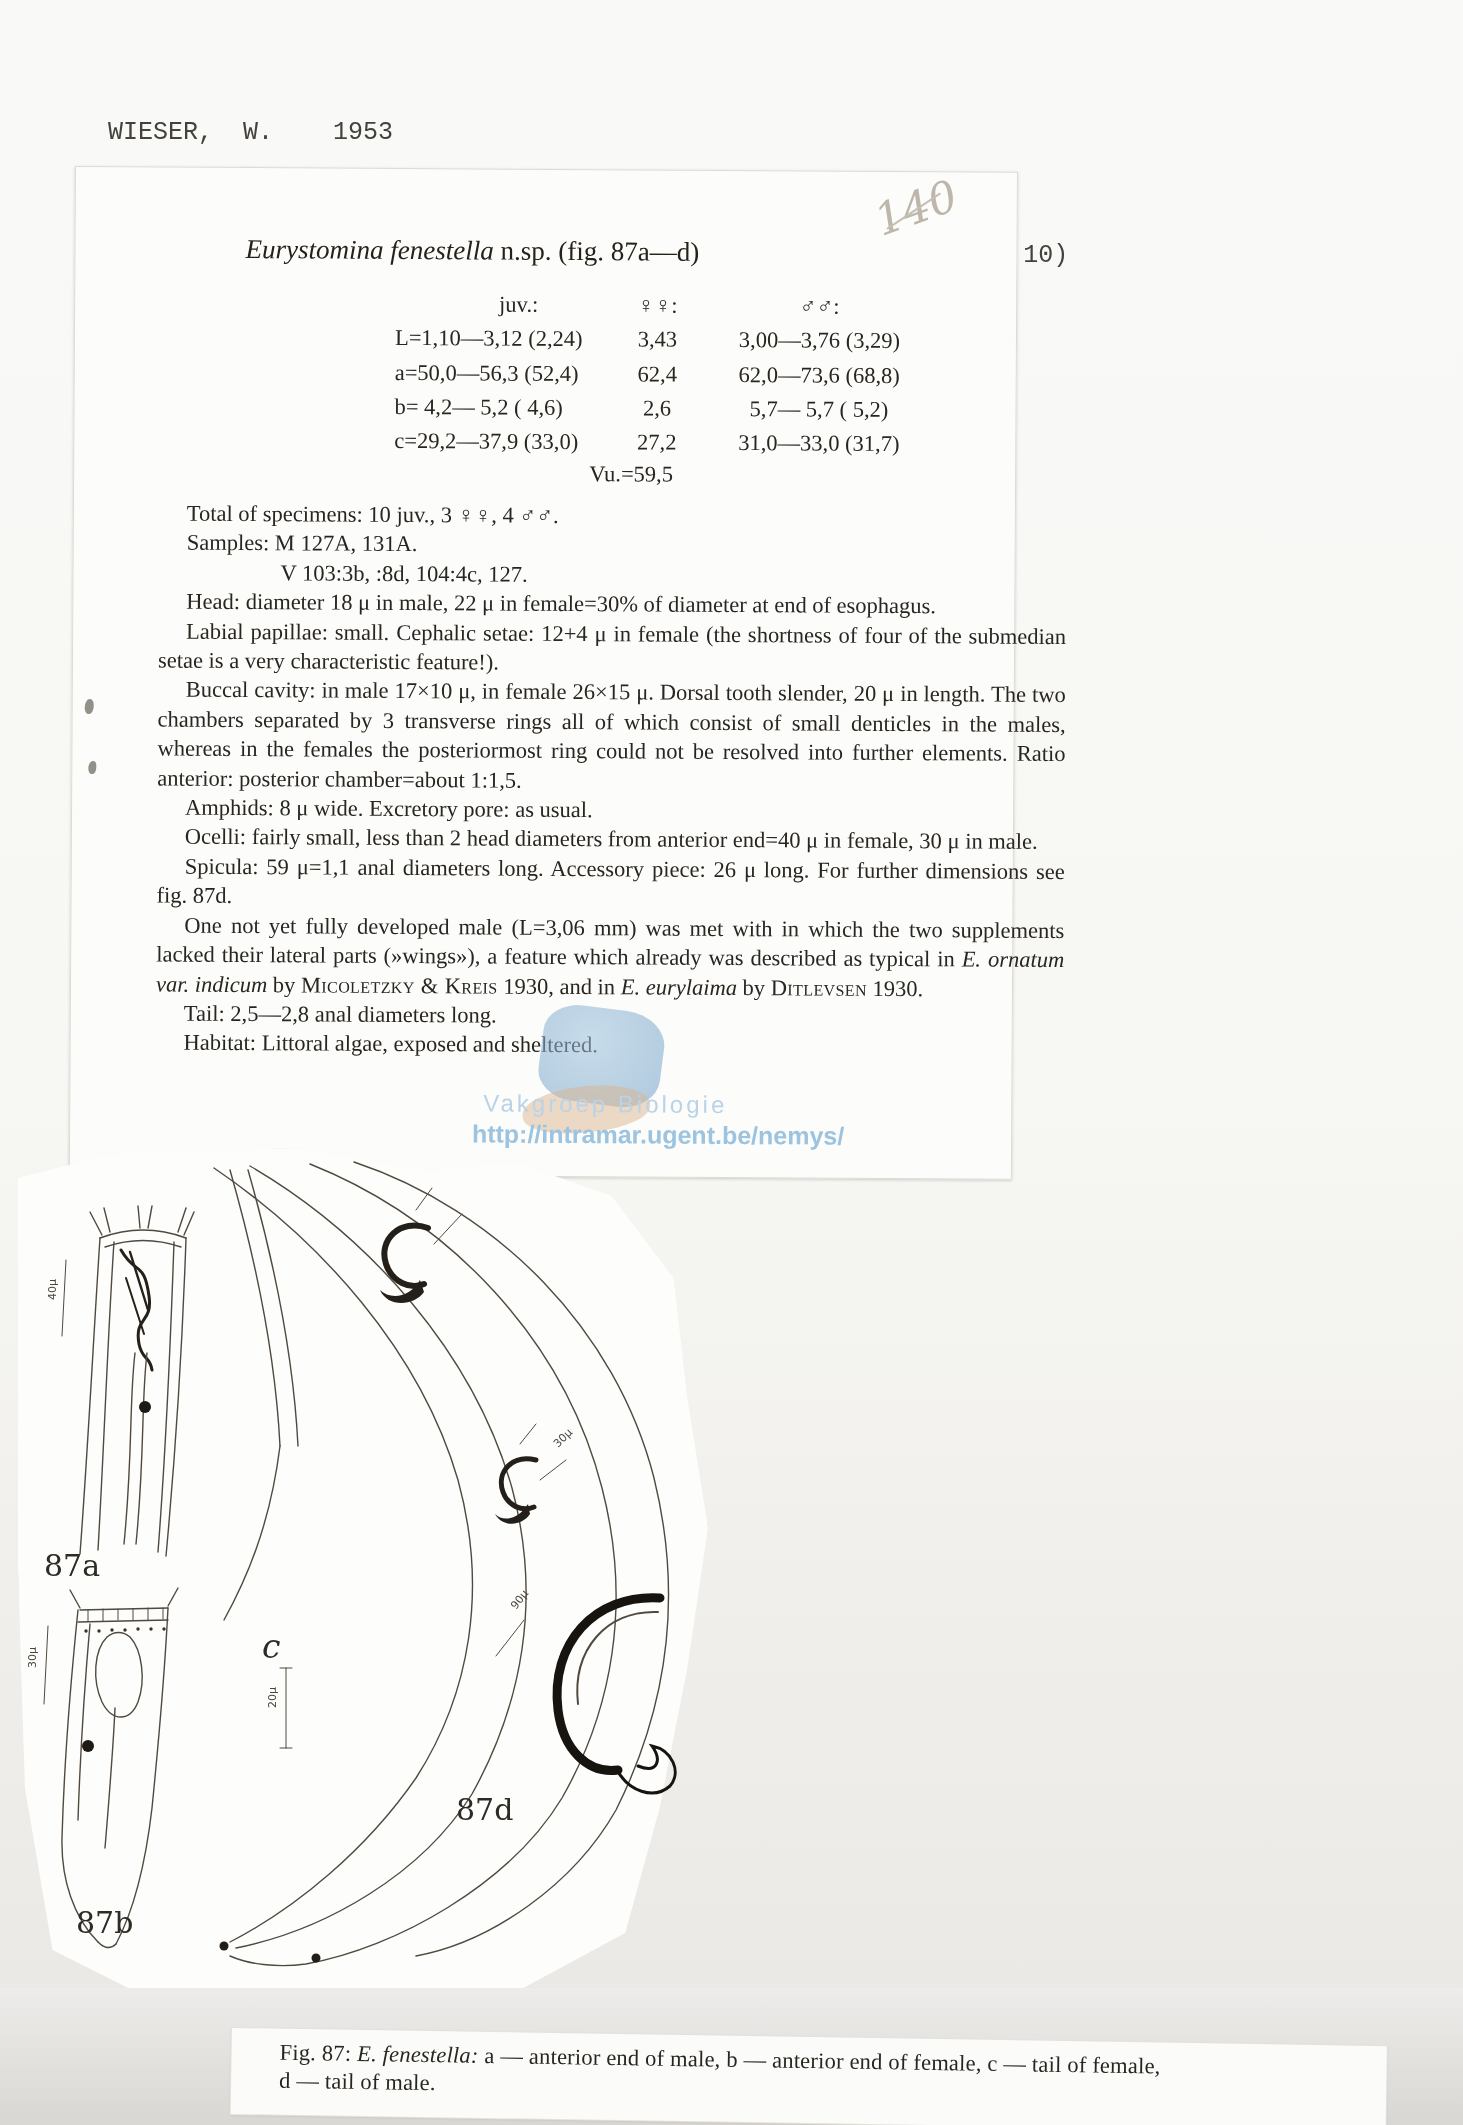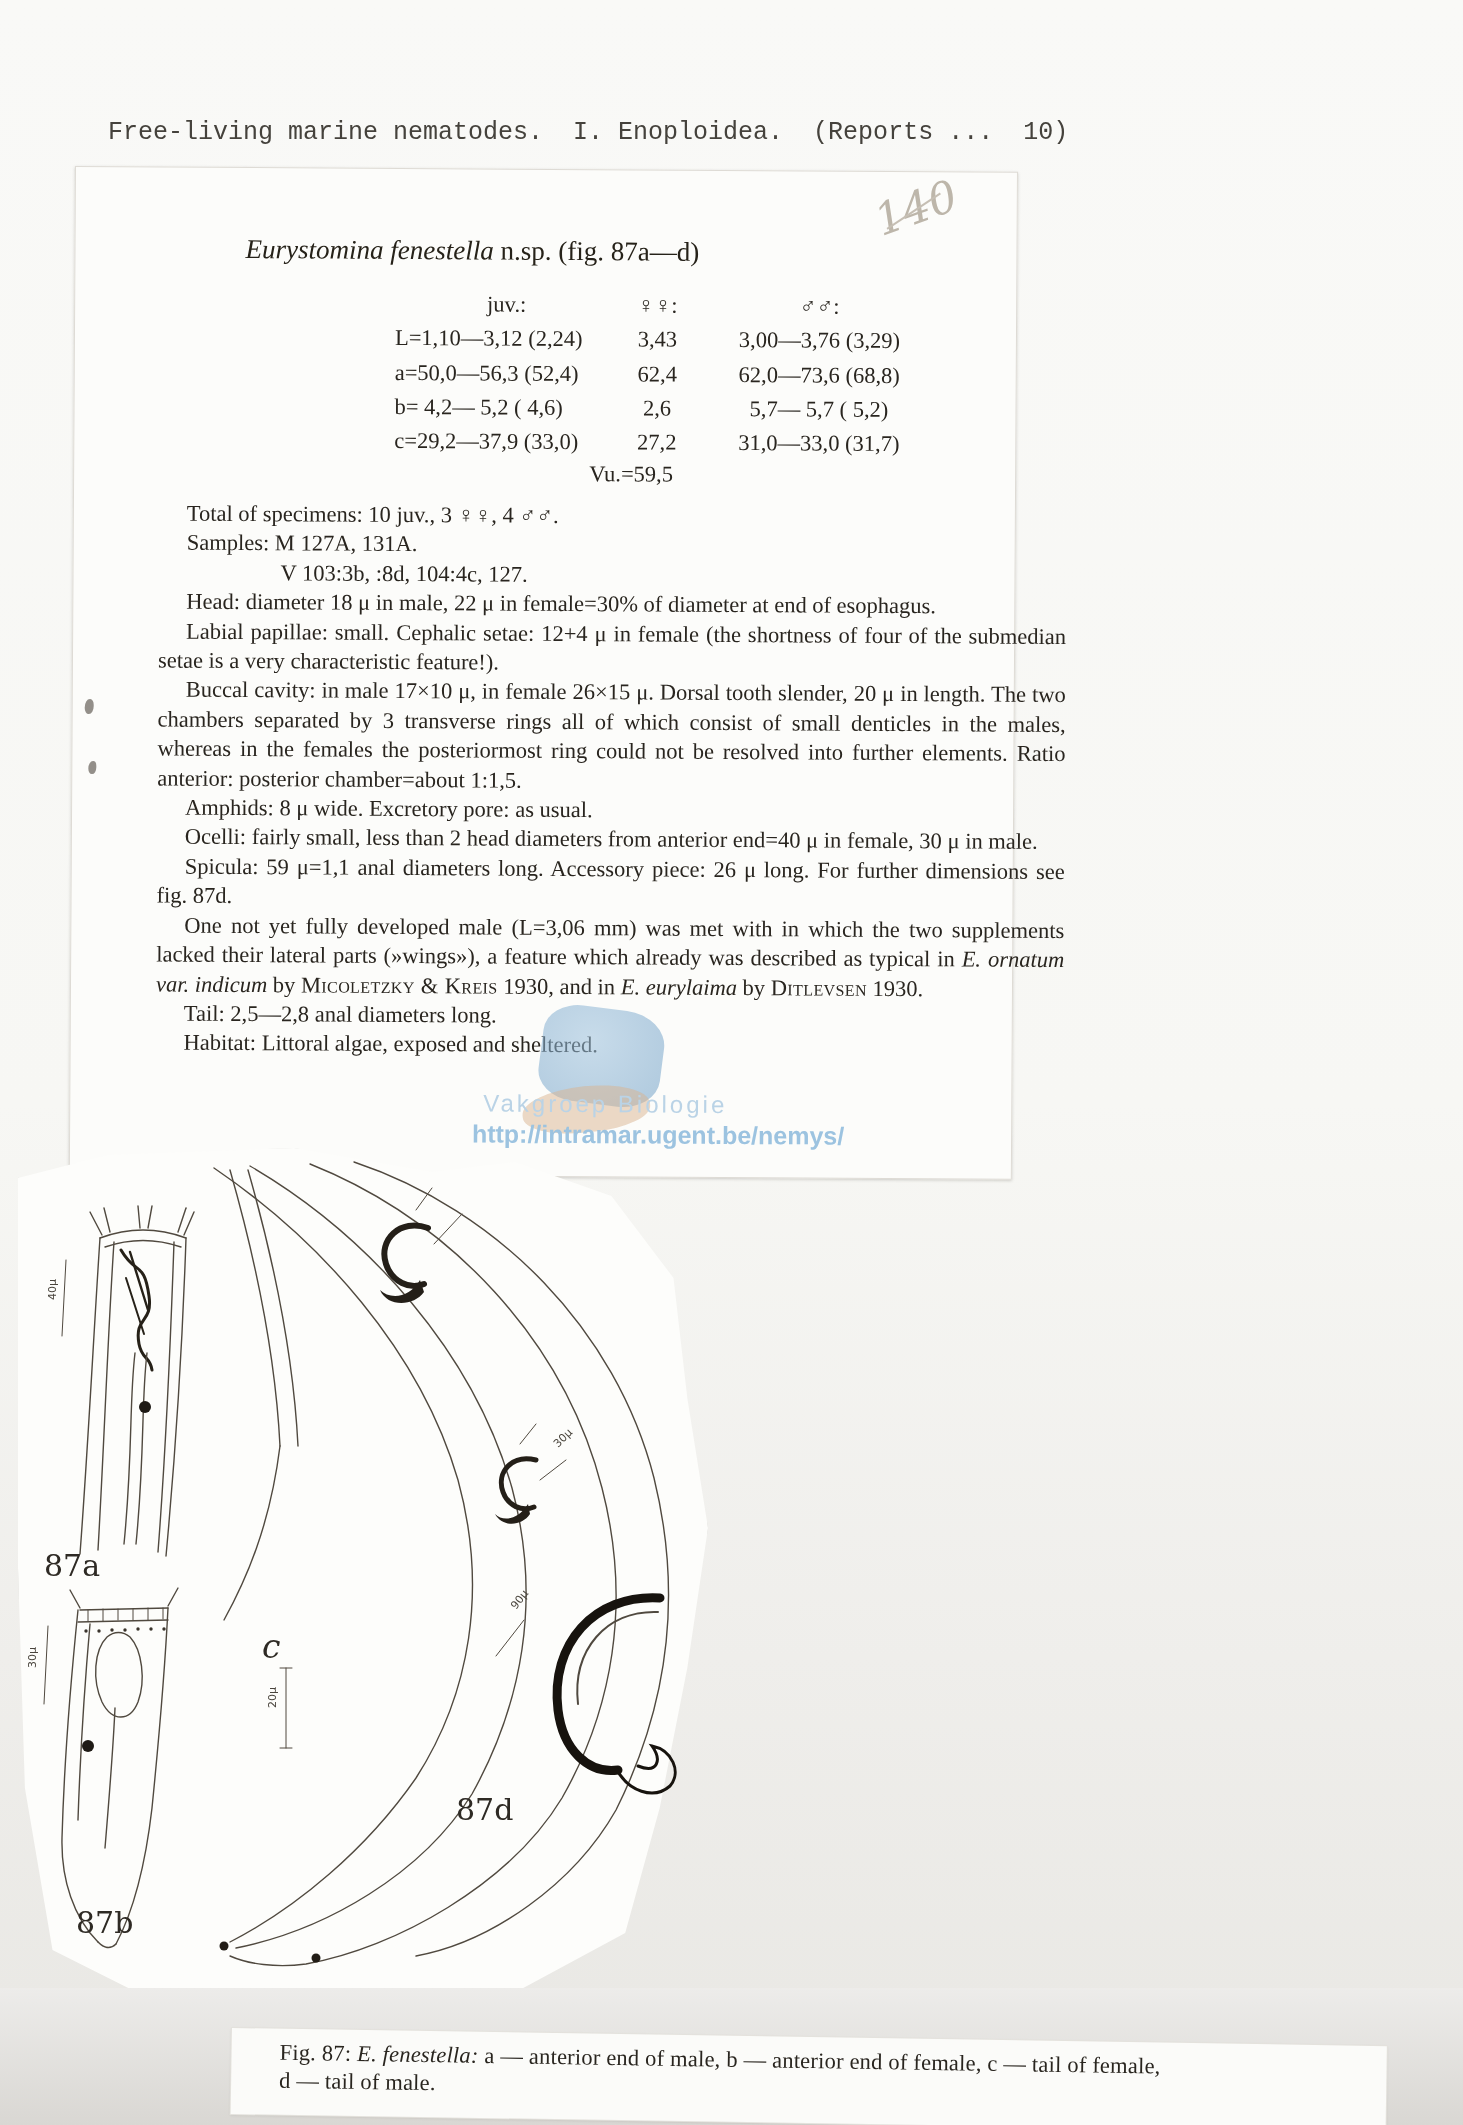--- a/index.html
+++ b/index.html
@@ -25,21 +25,21 @@
   .species-title{position:absolute;left:170px;top:66px;font-size:27px;color:#262219;}
   .species-title .it{font-style:italic;}
   .hand-note{
     position:absolute;left:798px;top:10px;font-size:44px;color:#bdb6aa;
     font-style:italic;transform:rotate(-20deg);font-family:"DejaVu Serif",serif;
   }
   .hand-note-slash{position:absolute;left:806px;top:38px;width:64px;height:2px;background:#c6bfb4;transform:rotate(-34deg);}
   .trow{position:absolute;height:32px;font-size:22.5px;color:#29251f;}
   .trow span{position:absolute;white-space:pre;}
   .c-juv{left:320px;width:300px;}
-  .c-juv.hdr{left:412px;width:120px;}
+  .c-juv.hdr{left:424px;width:120px;}
   .c-fem{left:520px;width:125px;text-align:center;}
   .c-mal{left:622px;width:245px;text-align:center;}
   .c-vu{left:462px;width:190px;text-align:center;}
   .paras{position:absolute;left:85px;top:331px;width:908px;font-size:22.5px;line-height:29.4px;text-align:justify;color:#29251f;}
   .paras p{margin:0;text-indent:28px;}
   .paras p.v-line{text-indent:122px;}
   .paras .it{font-style:italic;}
   .paras .sc{font-variant:small-caps;letter-spacing:.4px;}
   .speck{position:absolute;background:#5a554d;border-radius:60% 40% 55% 45%;opacity:.65;}
   
@@ -70,20 +70,21 @@
     transform:rotate(.9deg);transform-origin:top left;
     font-size:22.5px;line-height:28px;color:#29251f;padding:10px 0 0 48px;box-sizing:border-box;letter-spacing:.2px;
   }
   .caption .it{font-style:italic;}
   .cap-line{display:block;white-space:nowrap;}
 </style>
 </head>
 <body>
 
 <div class="typewriter">
+  <div>WIESER,  W.    1953</div>
   <div>Free-living marine nematodes.  I. Enoploidea.  (Reports ...  10)</div>
   <div><span>Acta Univ. lund., N.F., Avd. 2, </span><span class="vol">49</span><span> (6): 155 p.</span></div>
 </div>
 
 <div class="card">
 
   <div class="species-title"><span class="it">Eurystomina fenestella</span><span> n.sp. (fig. 87a—d)</span></div>
 
   <div class="hand-note">140</div>
   <div class="hand-note-slash"></div>

